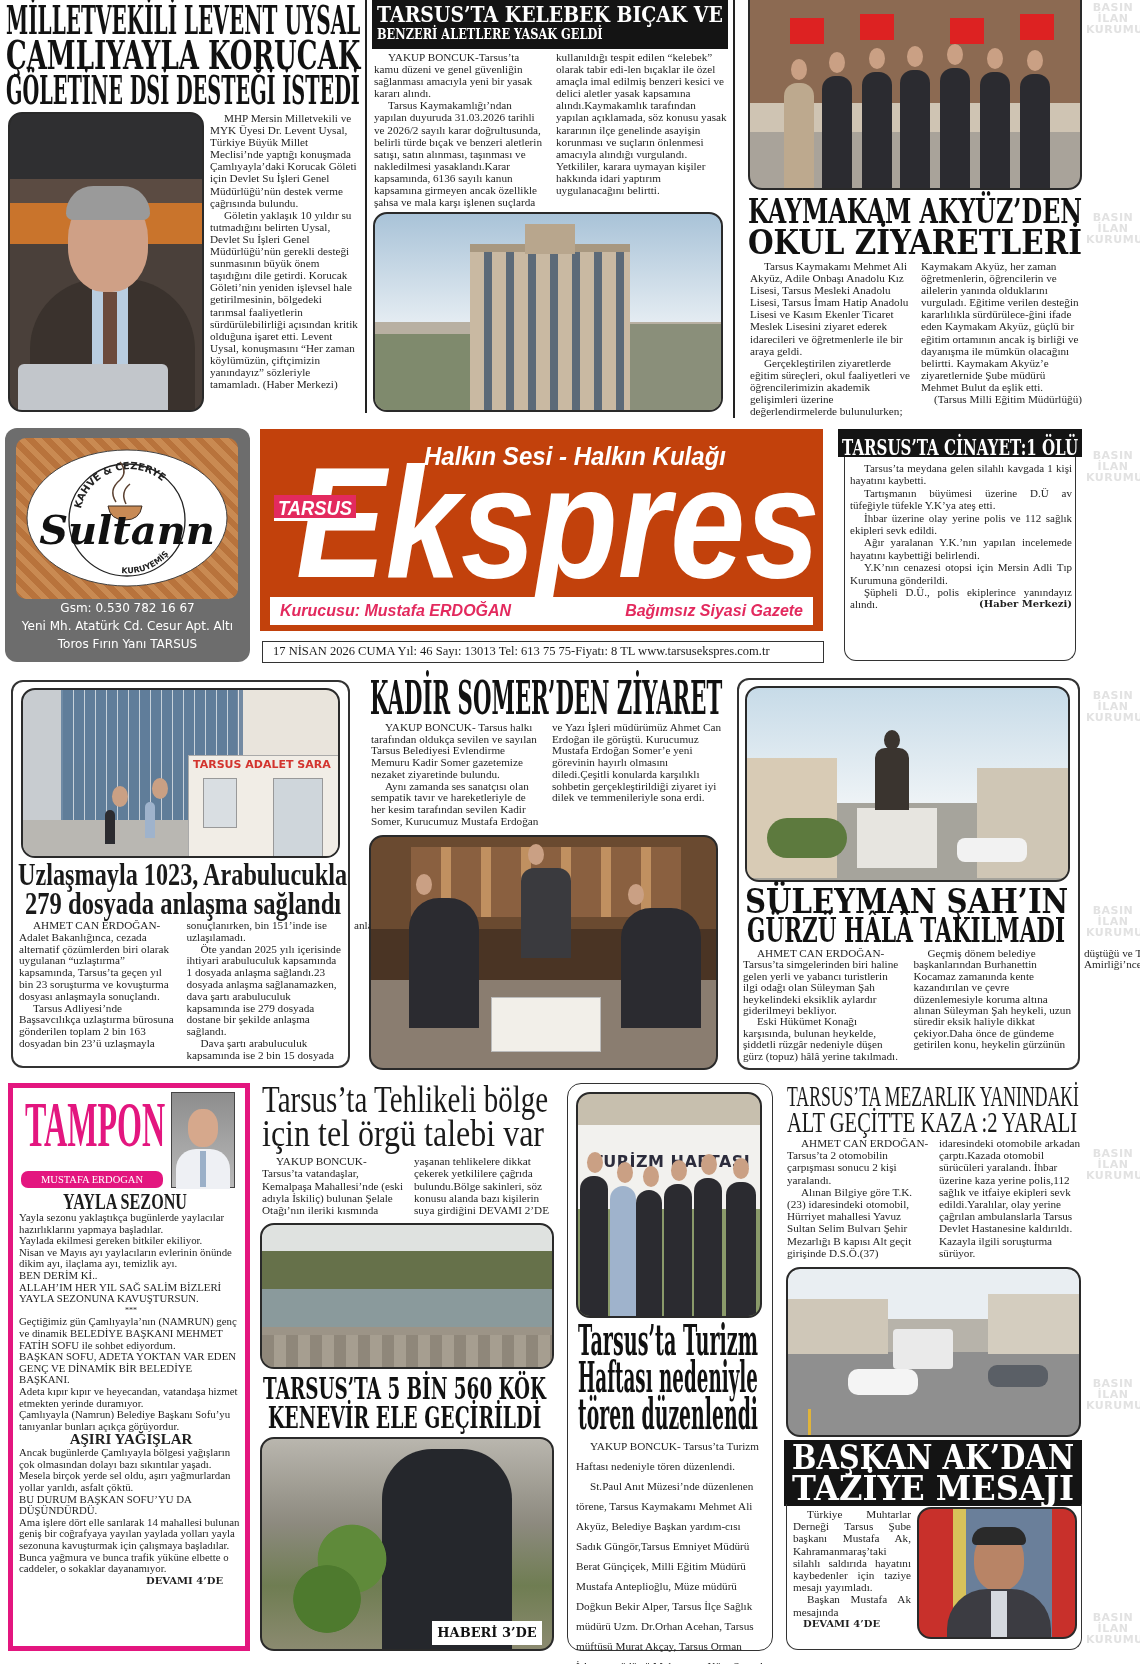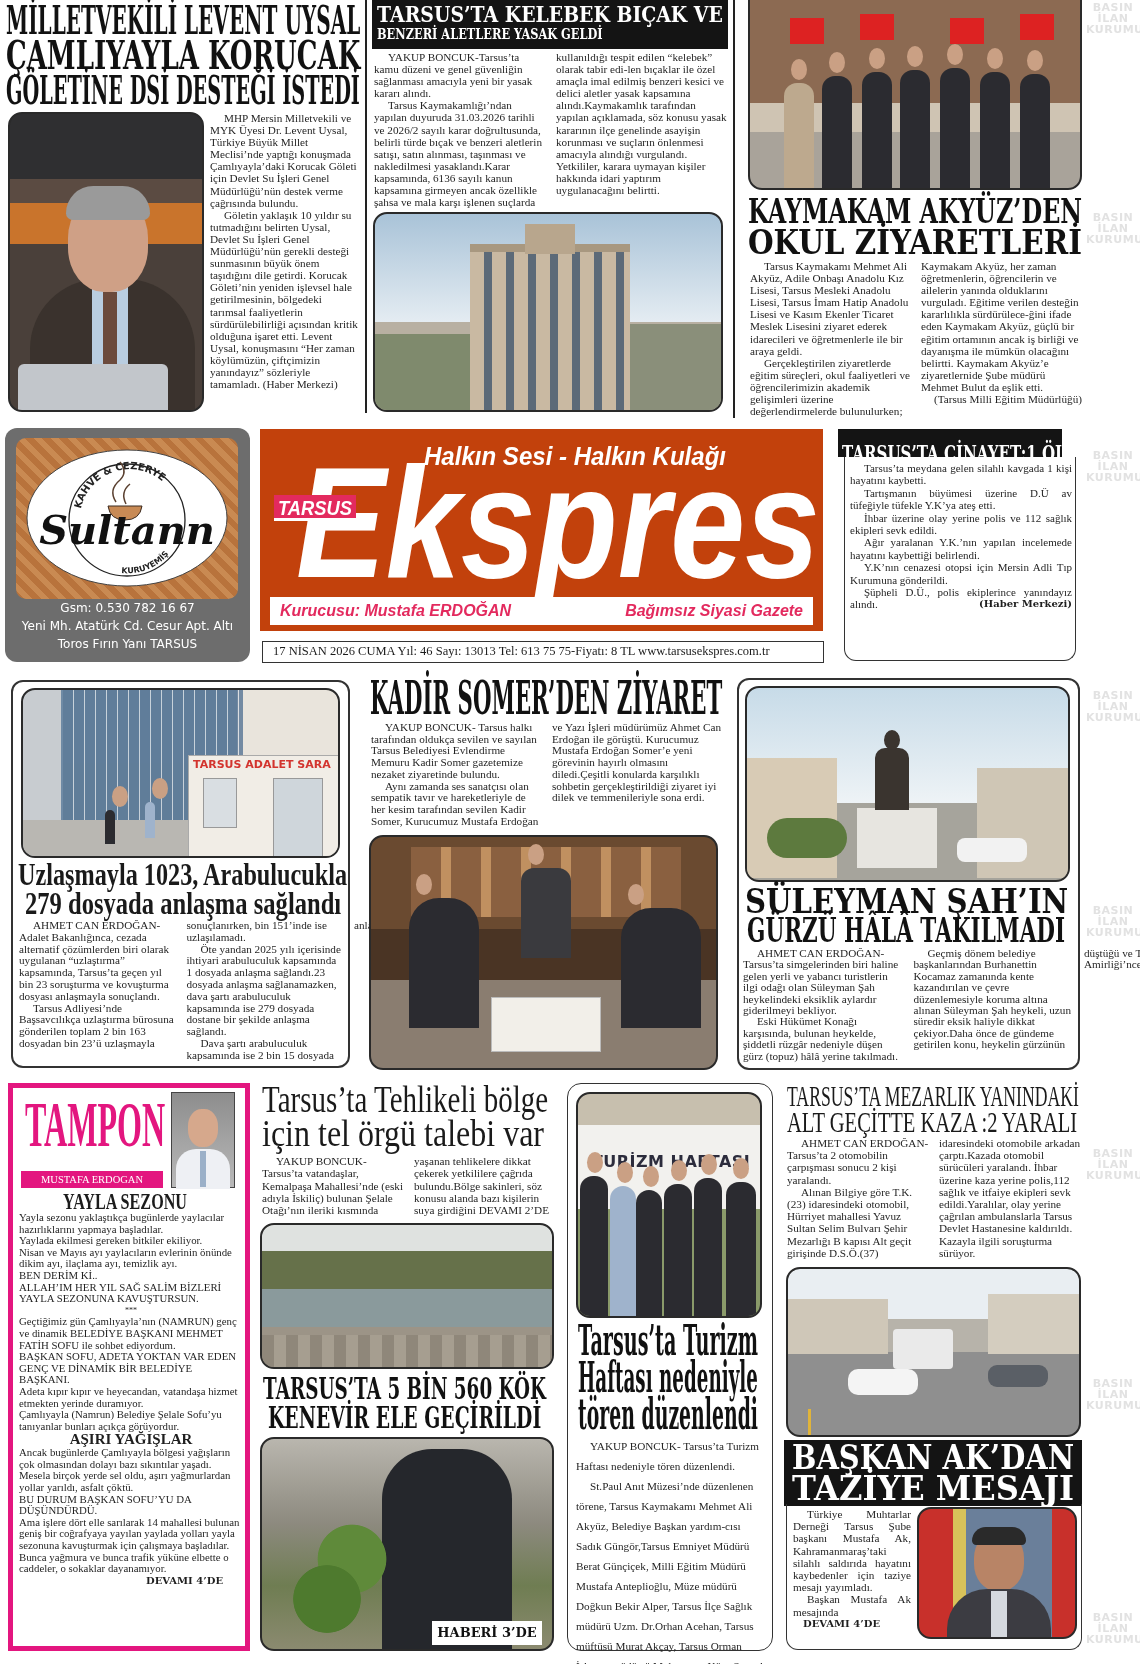--- a/index.html
+++ b/index.html
@@ -170,21 +170,21 @@
   <div class="abs" style="left:10px;top:168px;width:543px;height:28px;background:#fff;display:flex;justify-content:space-between;align-items:center;padding:0 10px;font-family:'Liberation Sans',sans-serif;font-weight:bold;font-style:italic;font-size:16px;color:#e32a5e">
     <span>Kurucusu: Mustafa ERDOĞAN</span>
     <span>Bağımsız Siyasi Gazete</span>
   </div>
 </div>
 <div class="abs" style="left:262px;top:641px;width:562px;height:22px;border:1.5px solid #333;font-size:12.5px;line-height:19px;padding-left:10px;white-space:nowrap;overflow:hidden">
   <span>17 NİSAN  2026  CUMA Yıl: 46  Sayı: 13013  Tel: 613 75 75-Fiyatı: 8 TL  www.tarsusekspres.com.tr</span>
 </div>
 
 <div class="abs" style="left:838px;top:429px;width:244px;height:232px">
-  <div class="abs" style="left:0;top:0;width:224px;height:28px;background:#141414;padding:12px 4px">
+  <div class="abs" style="left:0;top:0;width:244px;height:28px;background:#141414;padding:6px 4px">
     <div class="hl-line heavy" style="width:236px;height:24px;font-size:23px;line-height:24px">
         <span class="fit" style="color: rgb(255, 255, 255); transform: scaleX(0.655);">TARSUS’TA  CİNAYET:1 ÖLÜ</span>
       </div>
   </div>
   <div class="abs" style="left:6px;top:28px;width:232px;height:204px;border:1.5px solid #333;border-top:none;border-radius:0 0 12px 12px"></div>
   <div class="abs body" style="left:12px;top:33px;width:222px;text-align:justify;font-size:11px;line-height:12.4px">
     <p>Tarsus’ta   meydana gelen silahlı kavgada 1 kişi hayatını kaybetti.</p>
     <p>Tartışmanın büyümesi üzerine D.Ü av tüfeğiyle tüfekle Y.K’ya ateş etti.</p>
     <p>İhbar üzerine olay yerine polis ve 112 sağlık ekipleri sevk edildi.</p>
     <p>Ağır yaralanan Y.K.’nın yapılan incelemede hayatını kaybettiği belirlendi.</p>
@@ -264,39 +264,39 @@
 
 <div class="abs" style="left:8px;top:1083px;width:242px;height:568px;border:5px solid #e3167f">
   <div class="hl-line abs" style="left:12px;top:10px;width:140px;height:54px;font-family:'Liberation Serif',serif;font-weight:bold;font-size:64px;line-height:54px;color:#e3167f">
       <span class="fit" style="transform: scaleX(0.501);">TAMPON</span>
     </div>
   <div class="abs" style="left:158px;top:4px;width:64px;height:96px;border:1.5px solid #444;background:linear-gradient(#8d8d8d,#b9b9b9)">
     <div class="abs" style="left:16px;top:16px;width:30px;height:38px;background:#d6a88c;border-radius:45%"></div>
     <div class="abs" style="left:4px;top:56px;width:54px;height:40px;background:#eef0f4;border-radius:20px 20px 0 0"></div>
     <div class="abs" style="left:28px;top:58px;width:6px;height:36px;background:#9bb0c8"></div>
   </div>
-  <div class="abs" style="left:8px;top:83px;width:142px;height:17px;background:#e3167f;border-radius:0;text-align:center;color:#fff;font-size:10.5px;line-height:17px;overflow:hidden">
+  <div class="abs" style="left:8px;top:83px;width:142px;height:17px;background:#e3167f;border-radius:7px;text-align:center;color:#fff;font-size:10.5px;line-height:17px;overflow:hidden">
     <span>MUSTAFA  ERDOGAN</span>
   </div>
   <div class="abs" style="left:50px;top:102px;width:130px">
     <div class="hl-line" style="width:124px;height:22px;font-family:'Liberation Serif',serif;font-weight:bold;font-size:24px;line-height:22px">
         <span class="fit" style="transform: scaleX(0.673);">YAYLA SEZONU</span>
       </div>
   </div>
   <div class="abs" style="left:6px;top:124px;width:224px;font-size:10.8px;line-height:11.6px;color:#1f1f1f">
     <p>Yayla sezonu yaklaştıkça bugünlerde yaylacılar hazırlıklarını yapmaya başladılar.</p>
     <p>Yaylada ekilmesi gereken bitkiler ekiliyor.</p>
     <p>Nisan ve Mayıs ayı yaylacıların evlerinin önünde dikim ayı,  ilaçlama ayı, temizlik ayı.</p>
     <p>BEN DERİM Kİ..</p>
     <p>ALLAH’IM HER YIL SAĞ SALİM BİZLERİ YAYLA SEZONUNA KAVUŞTURSUN.</p>
     <p style="text-align:center;font-size:8px">***</p>
     <p>Geçtiğimiz gün Çamlıyayla’nın (NAMRUN) genç ve dinamik  BELEDİYE BAŞKANI MEHMET FATİH SOFU ile sohbet ediyordum.</p>
     <p>BAŞKAN SOFU, ADETA YOKTAN VAR EDEN GENÇ VE DİNAMİK BİR BELEDİYE BAŞKANI.</p>
     <p>Adeta kıpır kıpır ve heyecandan, vatandaşa hizmet etmekten yerinde duramıyor.</p>
-    <p>Çamlıyayla (Namrun)  Belediye Şelale Sofu’yu tanıyanlar bunları açıkça görüyordur.</p>
+    <p>Çamlıyayla (Namrun)  Belediye Başkanı Sofu’yu tanıyanlar bunları açıkça görüyordur.</p>
     <p style="text-align:center;font-weight:bold;font-size:15px;line-height:15px">AŞIRI YAĞIŞLAR</p>
     <p>Ancak bugünlerde Çamlıyayla bölgesi yağışların çok olmasından dolayı bazı sıkıntılar yaşadı.</p>
     <p>Mesela birçok yerde  sel oldu, aşırı yağmurlardan yollar yarıldı, asfalt çöktü.</p>
     <p>BU DURUM BAŞKAN SOFU’YU DA DÜŞÜNDÜRDÜ.</p>
     <p>Ama işlere dört elle sarılarak  14 mahallesi bulunan geniş bir coğrafyaya yayılan yaylada  yolları yayla sezonuna kavuşturmak için çalışmaya başladılar.</p>
     <p>Bunca yağmura ve bunca trafik yüküne elbette o caddeler, o sokaklar dayanamıyor.</p>
     <p style="text-align:right;font-weight:bold;font-family:'DejaVu Serif',serif;font-size:10px;padding-right:20px">DEVAMI 4’DE</p>
   </div>
 </div>
 

